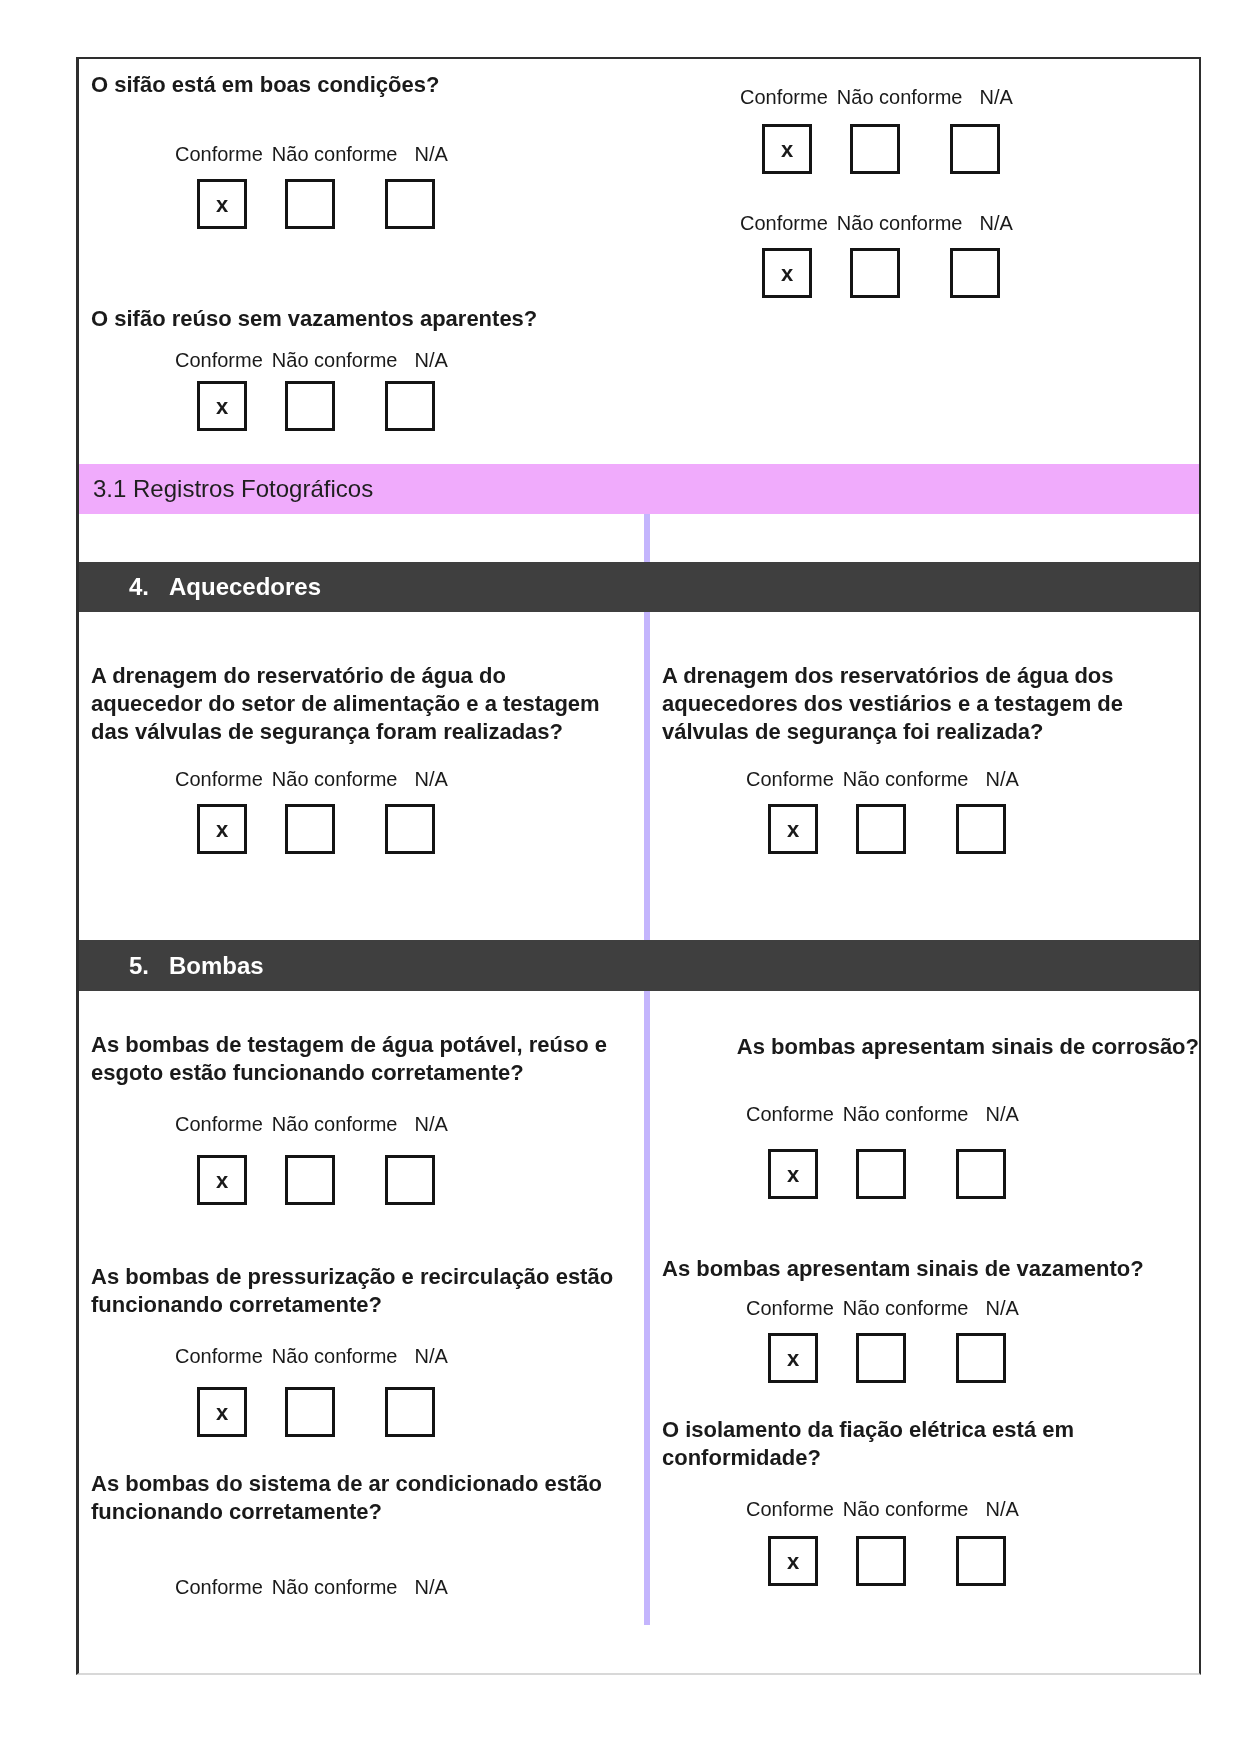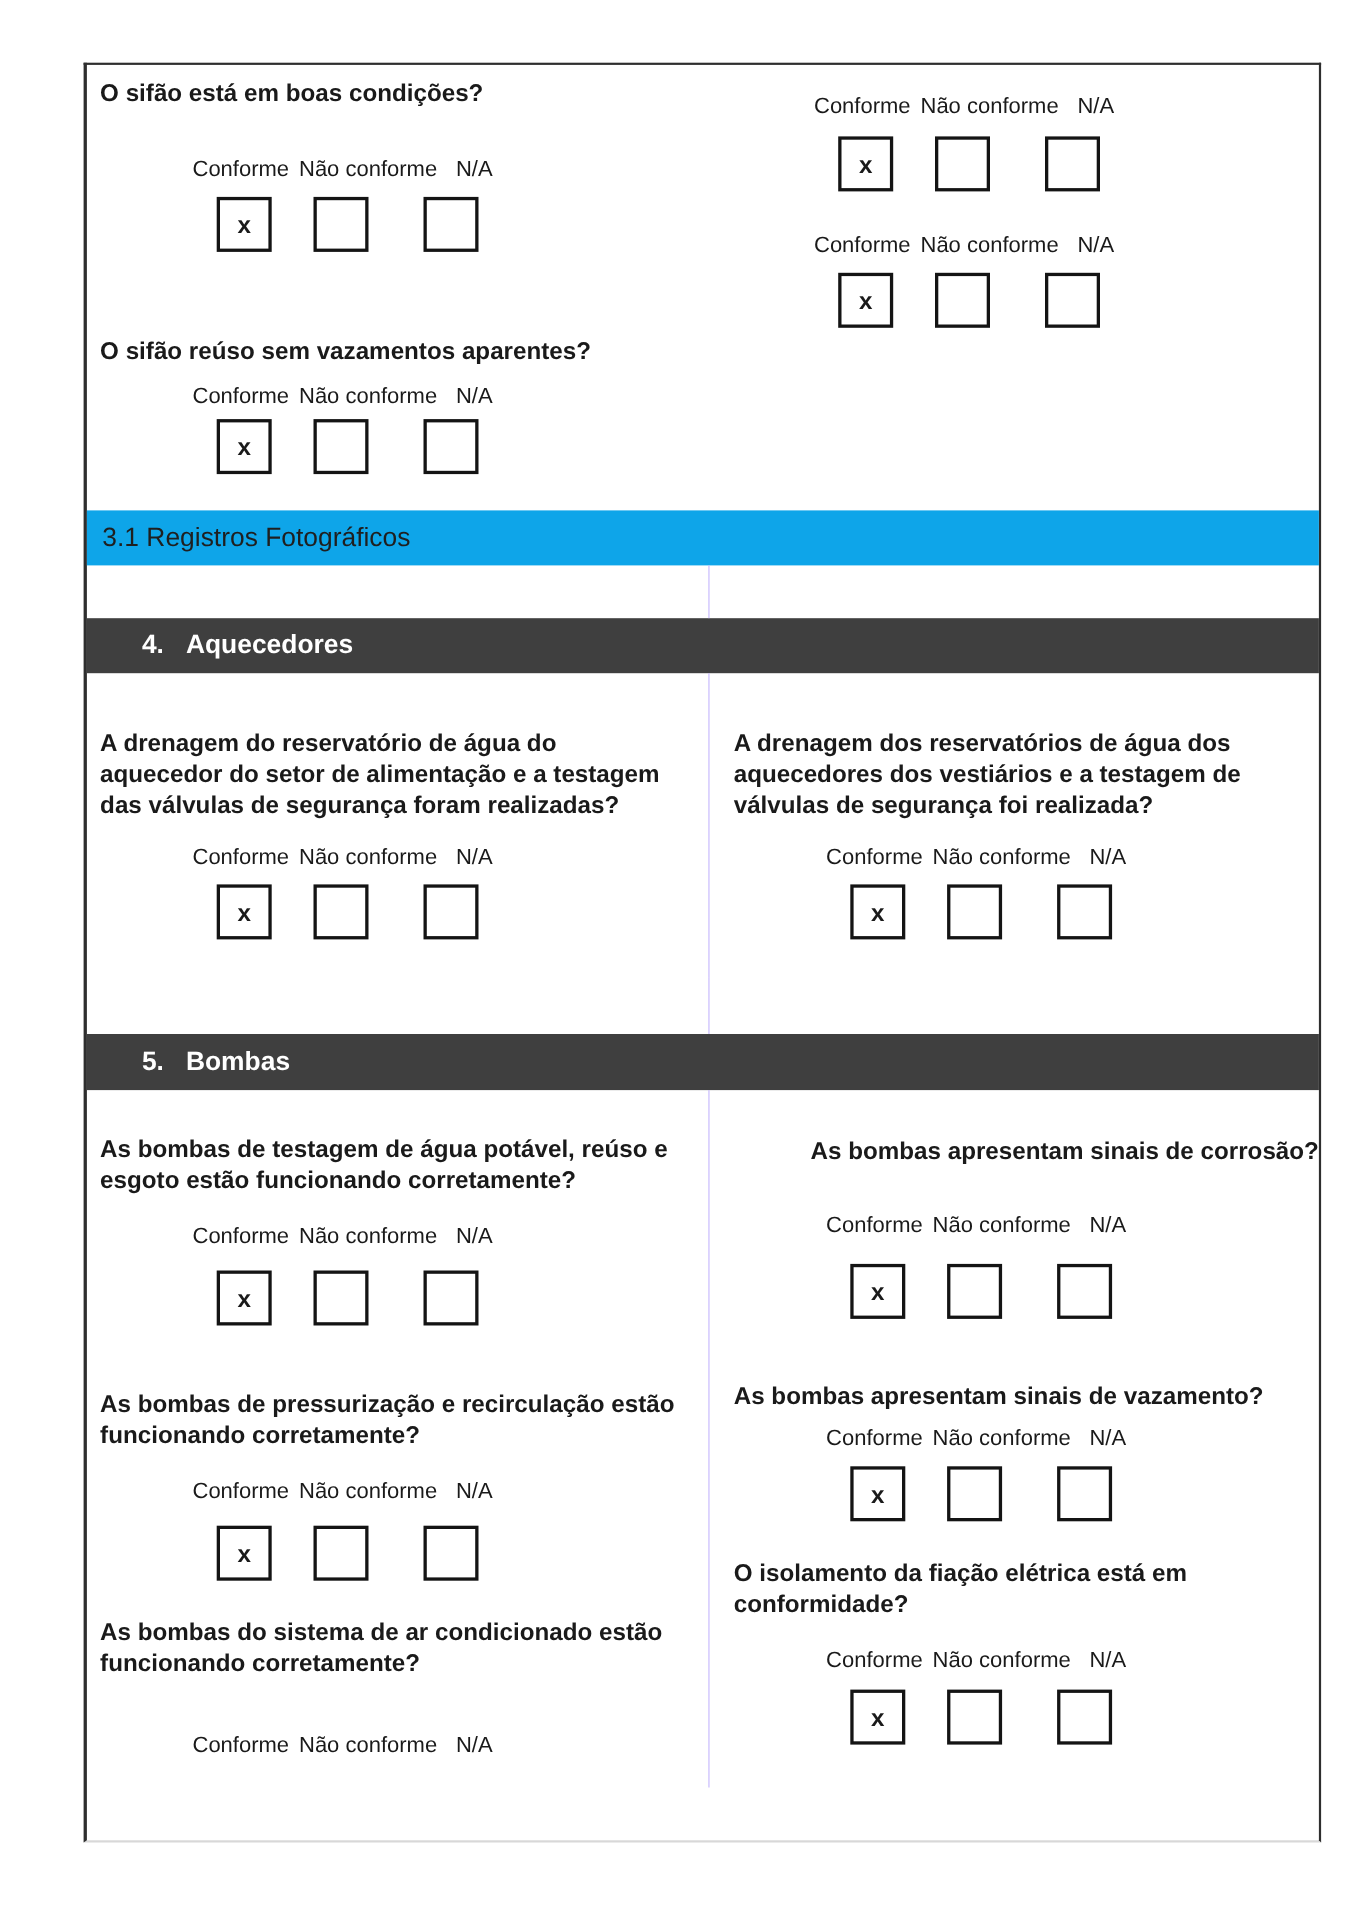--- a/index.html
+++ b/index.html
@@ -6,35 +6,35 @@
   body{width:1242px;height:1755px;position:relative;overflow:hidden;
        font-family:"Liberation Sans",sans-serif;color:#1a1a1a;}
   .tbl{position:absolute;left:60px;top:57px;width:1125px;height:1618px;
        box-sizing:border-box;background:#fff;
        border-left:3px solid #2e2e2e;border-top:2px solid #2e2e2e;
        border-right:2px solid #2e2e2e;border-bottom:2px solid #d8d8d8;margin-left:16px;}
   .row{display:flex;width:100%;box-sizing:border-box;}
   .cell{box-sizing:border-box;overflow:hidden;}
   .cell.l{width:565px;flex:0 0 565px;}
   .cell.r{flex:1;}
-  .row.divided .cell.r{border-left:1px solid #c4b5fd;padding-left:10px;}
+  .row.divided .cell.r{border-left:6px solid #c4b5fd;}
   .q{font-size:22px;font-weight:bold;line-height:28px;margin-left:12px;
      white-space:pre-line;letter-spacing:0px;}
   .labels{font-size:20px;line-height:22px;padding-left:96px;white-space:nowrap;}
   .labels .lb2{margin-left:9px;}
   .labels .lb3{margin-left:17px;}
   .boxes{display:flex;padding-left:118px;height:50px;}
   .cbx{width:50px;height:50px;box-sizing:border-box;border:3px solid #141414;
        background:#fff;display:flex;align-items:center;justify-content:center;}
   .cbx .mark{font-style:normal;font-weight:bold;font-size:22px;line-height:1;
        transform:translateY(1px);}
   .cbx.b2{margin-left:38px;}
   .cbx.b3{margin-left:50px;}
   .bar{display:flex;align-items:center;box-sizing:border-box;width:100%;}
-  .bar.gray{background:#0ea5e9;font-size:24px;color:#1f1f1f;padding-left:14px;}
+  .bar.gray{background:#f0abfc;font-size:24px;color:#1f1f1f;padding-left:14px;}
   .bar.dark{background:#3f3f3f;color:#ffffff;font-weight:bold;font-size:24px;
        padding-left:50px;}
   .bar.dark .num{margin-right:20px;}
   
   .r1{height:405px;}
   .bar31{height:50px;}
   .r3{height:48px;}
   .bar4{height:50px;}
   .r5{height:277px;}
   .bar41{height:52px;}

